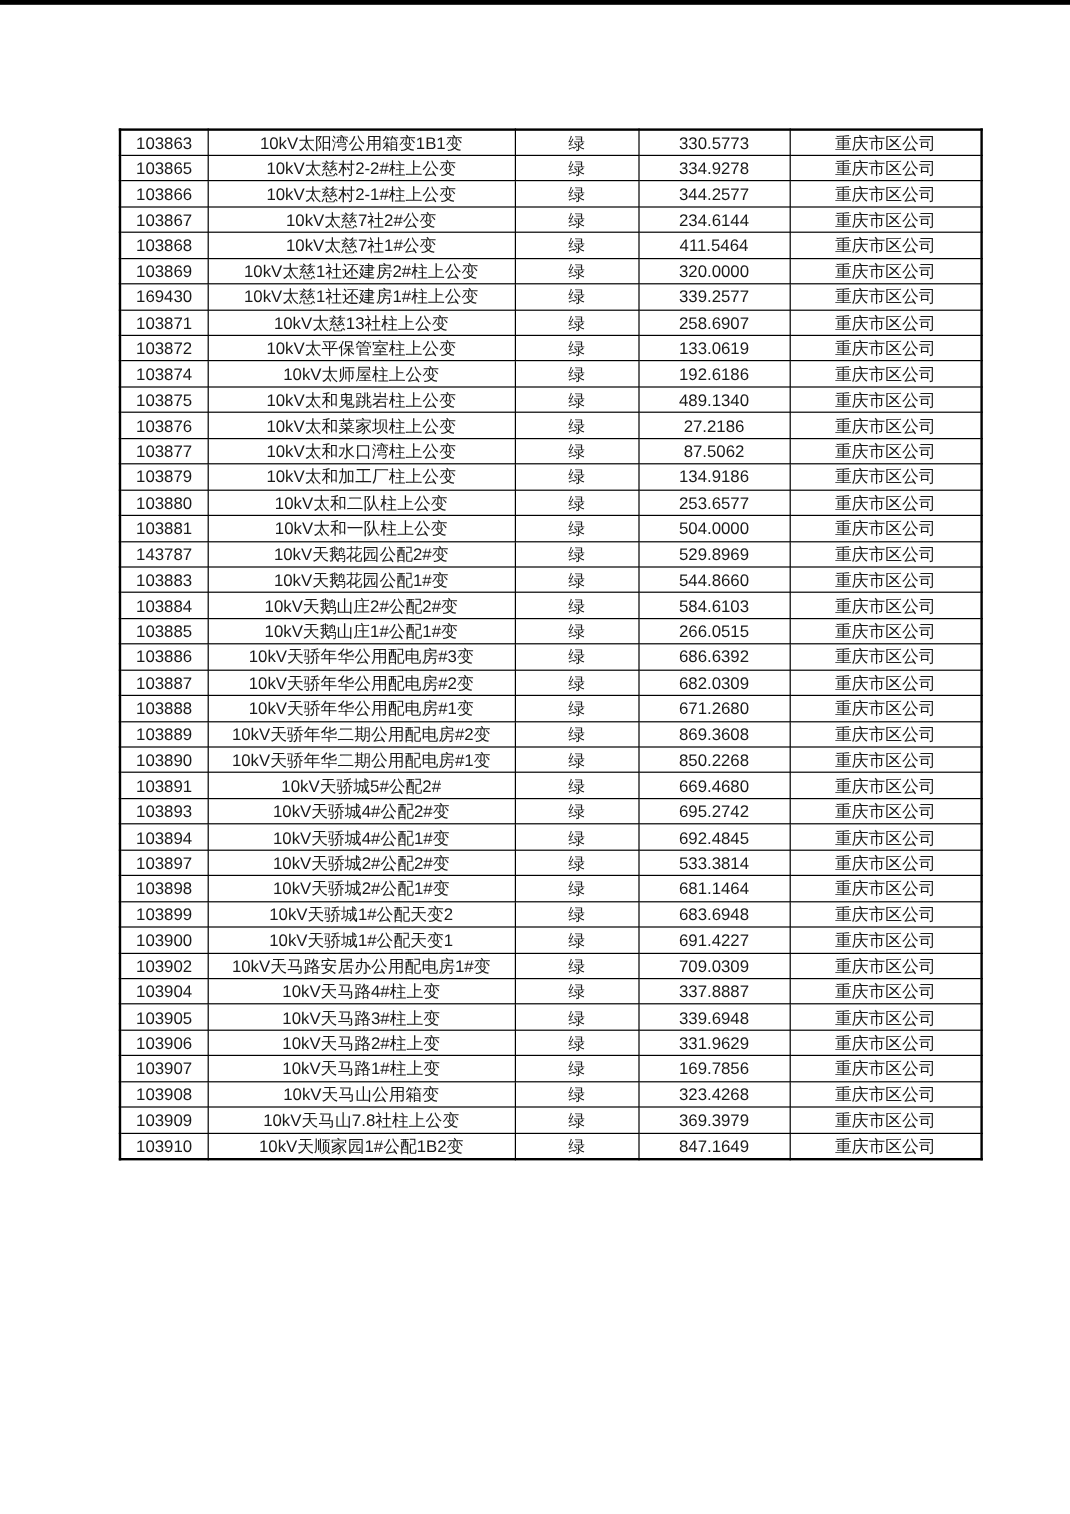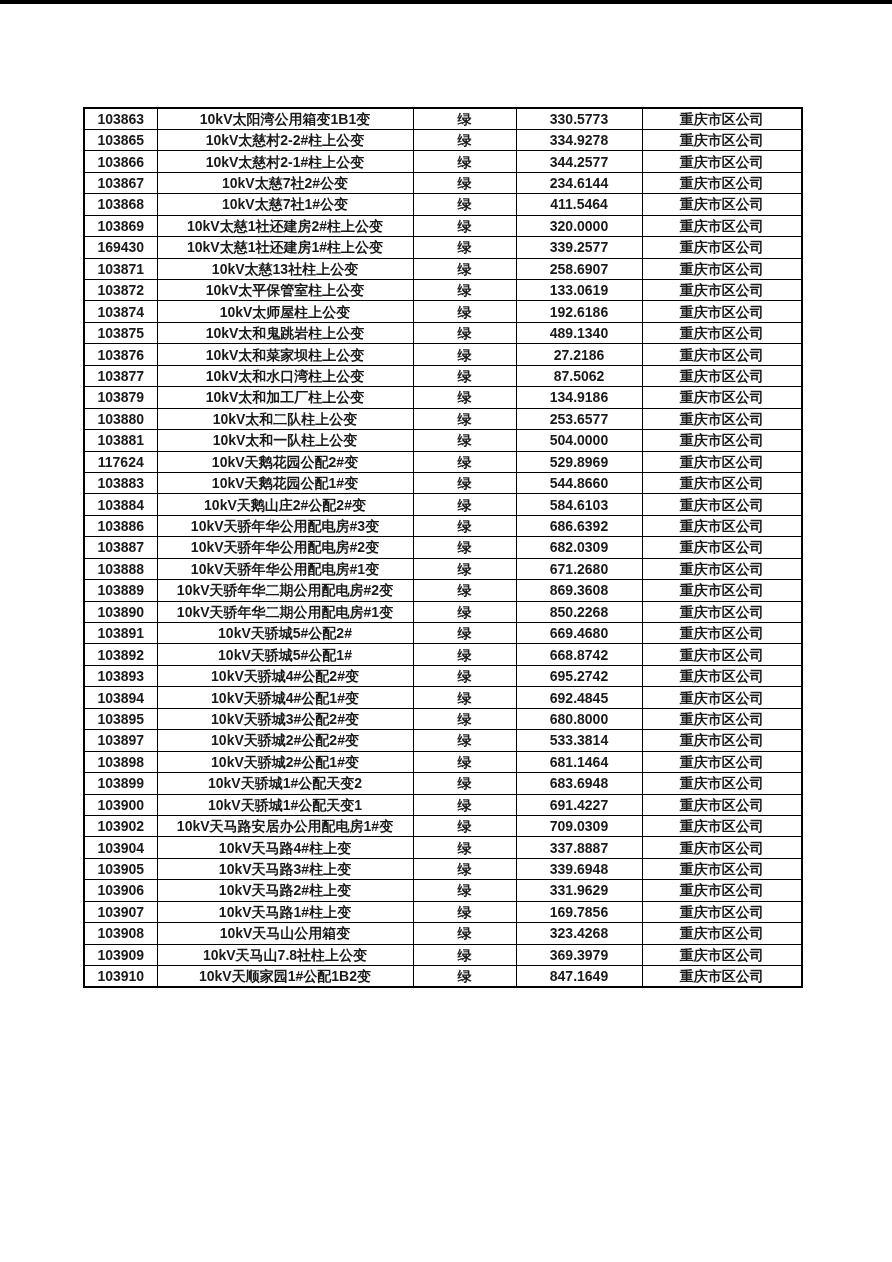--- a/index.html
+++ b/index.html
@@ -16,27 +16,26 @@
   }
   .top-bar {
     position: absolute;
     top: 0;
     left: 0;
     width: 892px;
     height: 4px;
   }
   .data-table {
     position: absolute;
-    left: 83px;
+    left: 99px;
     top: 107px;
     width: 718px;
     border-collapse: collapse;
     table-layout: fixed;
     border: 2px solid #000000;
-    font-weight: bold;
   }
   .data-table tr {
     height: 21.45px;
   }
   .data-table td {
     border: 1px solid #000000;
     padding: 0 2px;
     margin: 0;
     text-align: center;
     vertical-align: middle;
@@ -167,41 +166,48 @@
         <td>重庆市区公司</td>
       </tr>
       <tr>
         <td>103881</td>
         <td>10kV太和一队柱上公变</td>
         <td>绿</td>
         <td>504.0000</td>
         <td>重庆市区公司</td>
       </tr>
       <tr>
-        <td>117624</td>
+        <td>143787</td>
         <td>10kV天鹅花园公配2#变</td>
         <td>绿</td>
         <td>529.8969</td>
         <td>重庆市区公司</td>
       </tr>
       <tr>
         <td>103883</td>
         <td>10kV天鹅花园公配1#变</td>
         <td>绿</td>
         <td>544.8660</td>
         <td>重庆市区公司</td>
       </tr>
       <tr>
         <td>103884</td>
         <td>10kV天鹅山庄2#公配2#变</td>
         <td>绿</td>
         <td>584.6103</td>
         <td>重庆市区公司</td>
       </tr>
       <tr>
+        <td>103885</td>
+        <td>10kV天鹅山庄1#公配1#变</td>
+        <td>绿</td>
+        <td>266.0515</td>
+        <td>重庆市区公司</td>
+      </tr>
+      <tr>
         <td>103886</td>
         <td>10kV天骄年华公用配电房#3变</td>
         <td>绿</td>
         <td>686.6392</td>
         <td>重庆市区公司</td>
       </tr>
       <tr>
         <td>103887</td>
         <td>10kV天骄年华公用配电房#2变</td>
         <td>绿</td>
@@ -230,45 +236,31 @@
         <td>重庆市区公司</td>
       </tr>
       <tr>
         <td>103891</td>
         <td>10kV天骄城5#公配2#</td>
         <td>绿</td>
         <td>669.4680</td>
         <td>重庆市区公司</td>
       </tr>
       <tr>
-        <td>103892</td>
-        <td>10kV天骄城5#公配1#</td>
-        <td>绿</td>
-        <td>668.8742</td>
-        <td>重庆市区公司</td>
-      </tr>
-      <tr>
         <td>103893</td>
         <td>10kV天骄城4#公配2#变</td>
         <td>绿</td>
         <td>695.2742</td>
         <td>重庆市区公司</td>
       </tr>
       <tr>
         <td>103894</td>
         <td>10kV天骄城4#公配1#变</td>
         <td>绿</td>
         <td>692.4845</td>
-        <td>重庆市区公司</td>
-      </tr>
-      <tr>
-        <td>103895</td>
-        <td>10kV天骄城3#公配2#变</td>
-        <td>绿</td>
-        <td>680.8000</td>
         <td>重庆市区公司</td>
       </tr>
       <tr>
         <td>103897</td>
         <td>10kV天骄城2#公配2#变</td>
         <td>绿</td>
         <td>533.3814</td>
         <td>重庆市区公司</td>
       </tr>
       <tr>

